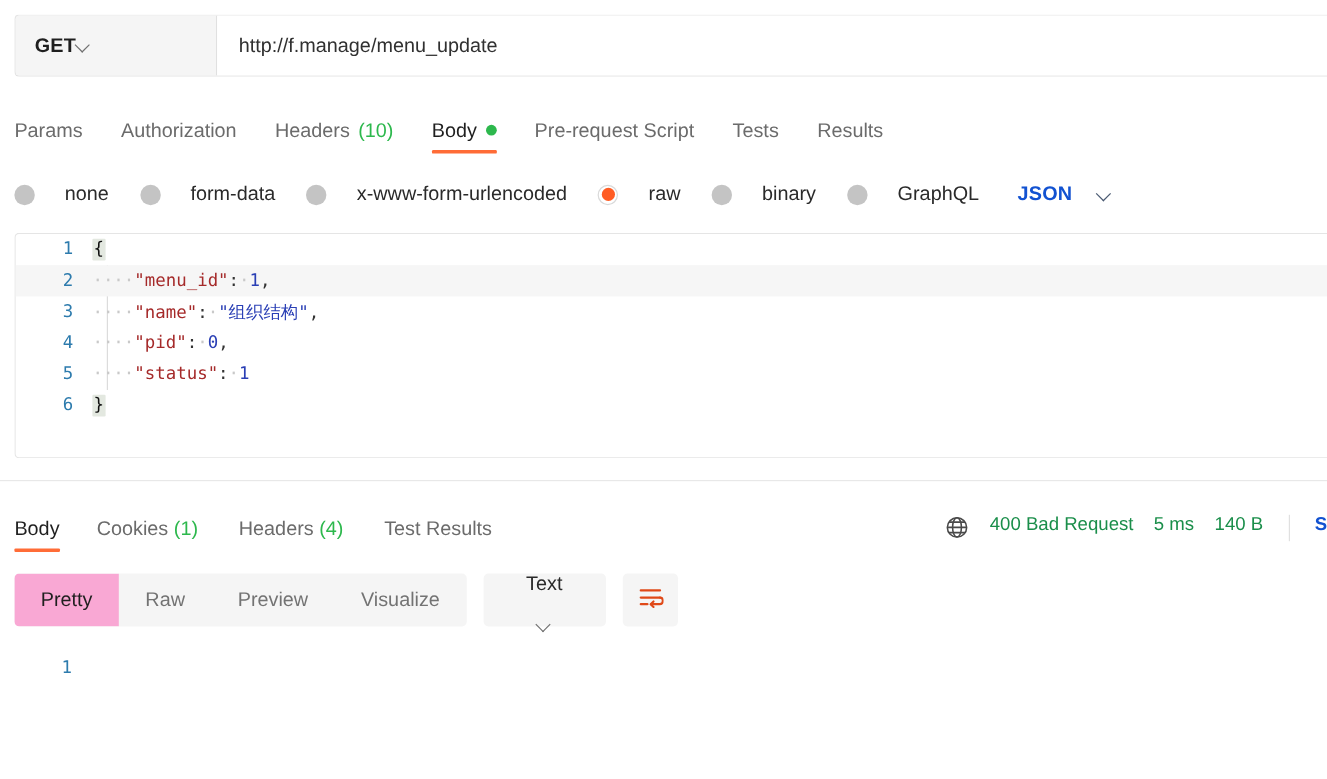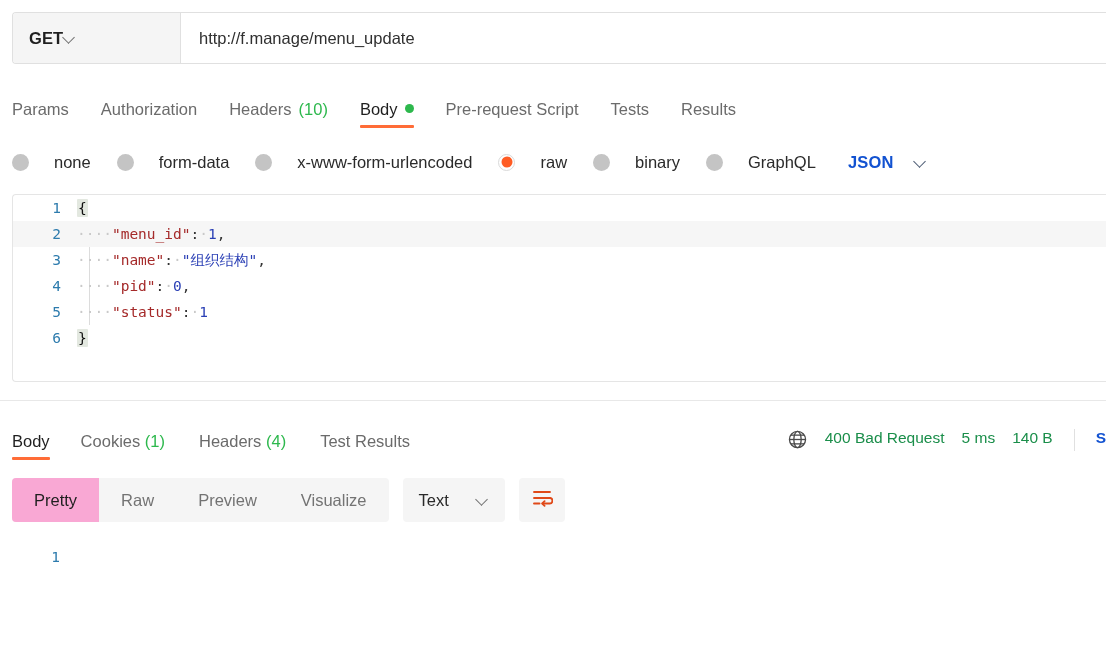--- a/index.html
+++ b/index.html
@@ -330,20 +330,21 @@
     display: flex;
     align-items: center;
     justify-content: space-between;
     gap: 18px;
     height: 44px;
     padding: 0 16px;
     background: #f5f5f5;
     border-radius: 4px;
     cursor: pointer;
     min-width: 102px;
+    flex-direction: column;
   }
   .fmt-label { font-size: 16.5px; color: #2a2a2a; }
   .wrap-btn {
     width: 46px; height: 44px;
     background: #f5f5f5;
     border-radius: 4px;
     display: flex;
     align-items: center;
     justify-content: center;
     cursor: pointer;

